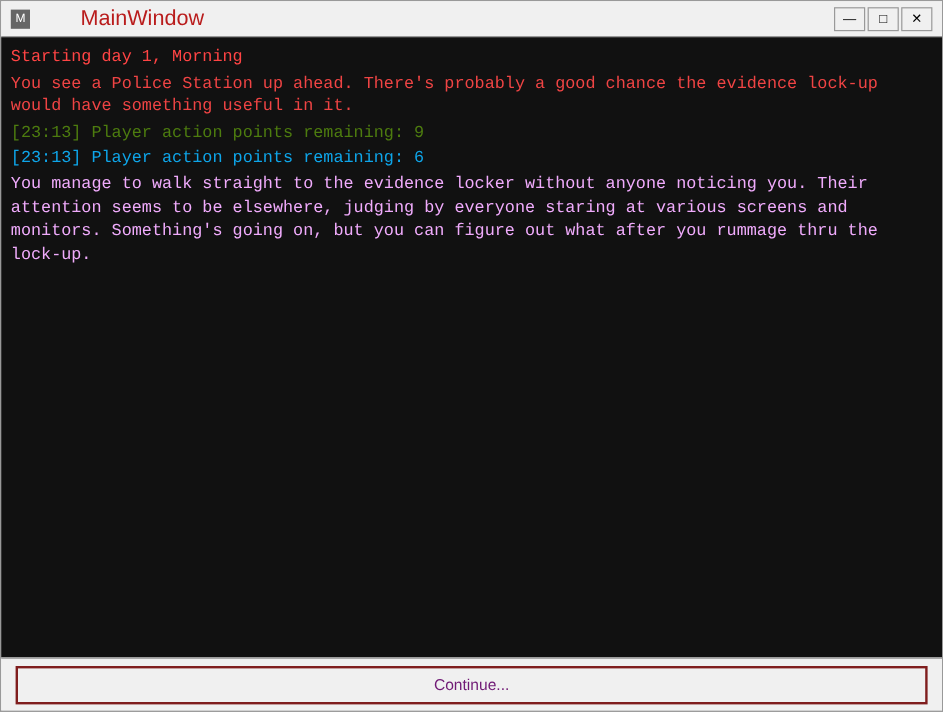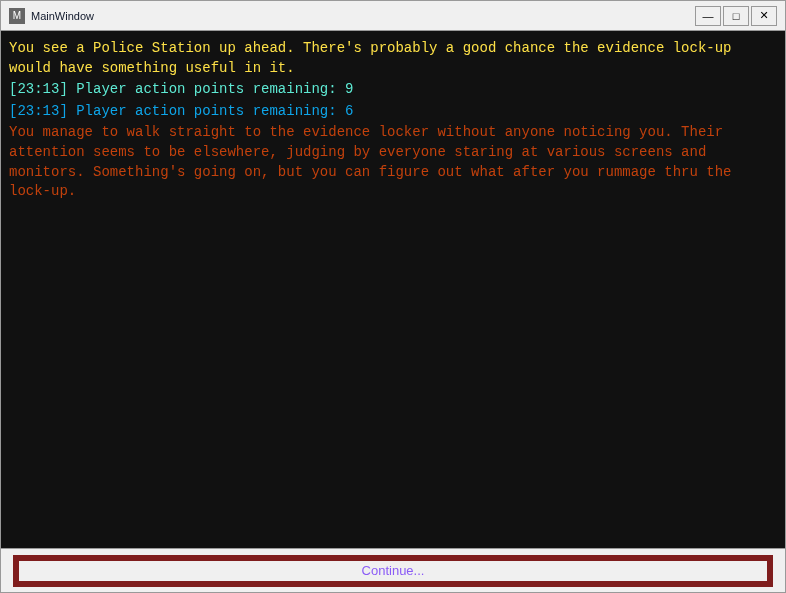--- a/index.html
+++ b/index.html
@@ -49,22 +49,23 @@
       height: 16px;
       background: #666;
       display: flex;
       align-items: center;
       justify-content: center;
       font-size: 10px;
       color: white;
     }
 
     .title-bar-title {
-      font-size: 11px;
-      color: #0f172a;
+      font-size: 18px;
+      color: #b91c1c;
+      margin-left: 36px;
     }
 
     .title-bar-controls {
       display: flex;
       gap: 2px;
     }
 
     .title-bar-btn {
       width: 26px;
       height: 20px;
@@ -100,24 +101,24 @@
       display: flex;
       align-items: center;
       justify-content: center;
       padding: 6px;
     }
 
     .continue-btn {
       width: 760px;
       height: 32px;
       background: #f0f0f0;
-      border: 6px solid #7f1d1d;
+      border: 2px solid #7f1d1d;
       cursor: pointer;
       font-size: 13px;
-      color: #8b5cf6;
+      color: #701a75;
       display: flex;
       align-items: center;
       justify-content: center;
     }
   </style>
 </head>
 <body>
 
 <div class="window">
   <div class="title-bar">
@@ -129,29 +130,32 @@
     </div>
     <div class="title-bar-controls">
       <button class="title-bar-btn">—</button>
       <button class="title-bar-btn">□</button>
       <button class="title-bar-btn close">✕</button>
     </div>
   </div>
 
   <div class="content-area">
     <div class="log-line">
-      <span style="color:#fde047;">You see a Police Station up ahead.  There's probably a good chance the evidence lock-up would have something useful in it.</span>
+      <span style="color:#ff4444;">Starting day 1, Morning</span>
     </div>
     <div class="log-line">
-      <span style="color:#5eead4;text-align:right;">[23:13] Player action points remaining: 9</span>
+      <span style="color:#ef4444;">You see a Police Station up ahead.  There's probably a good chance the evidence lock-up would have something useful in it.</span>
+    </div>
+    <div class="log-line">
+      <span style="color:#4d7c0f;text-align:right;">[23:13] Player action points remaining: 9</span>
     </div>
     <div class="log-line">
       <span style="color:#0ea5e9;">[23:13] Player action points remaining: 6</span>
     </div>
     <div class="log-line">
-      <span style="color:#c2410c;text-align:center;">You manage to walk straight to the evidence locker without anyone noticing you.  Their attention seems to be elsewhere, judging by everyone staring at various screens and monitors.  Something's going on, but you can figure out what after you rummage thru the lock-up.</span>
+      <span style="color:#f0abfc;text-align:center;">You manage to walk straight to the evidence locker without anyone noticing you.  Their attention seems to be elsewhere, judging by everyone staring at various screens and monitors.  Something's going on, but you can figure out what after you rummage thru the lock-up.</span>
     </div>
   </div>
 
   <div class="footer">
     <button class="continue-btn">Continue...</button>
   </div>
 </div>
 
 </body></html>

